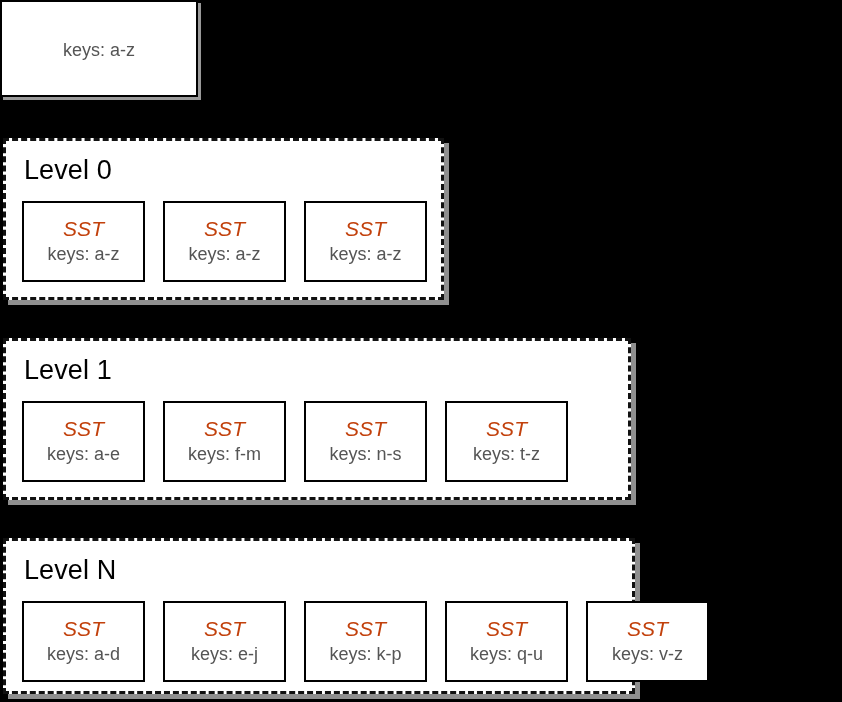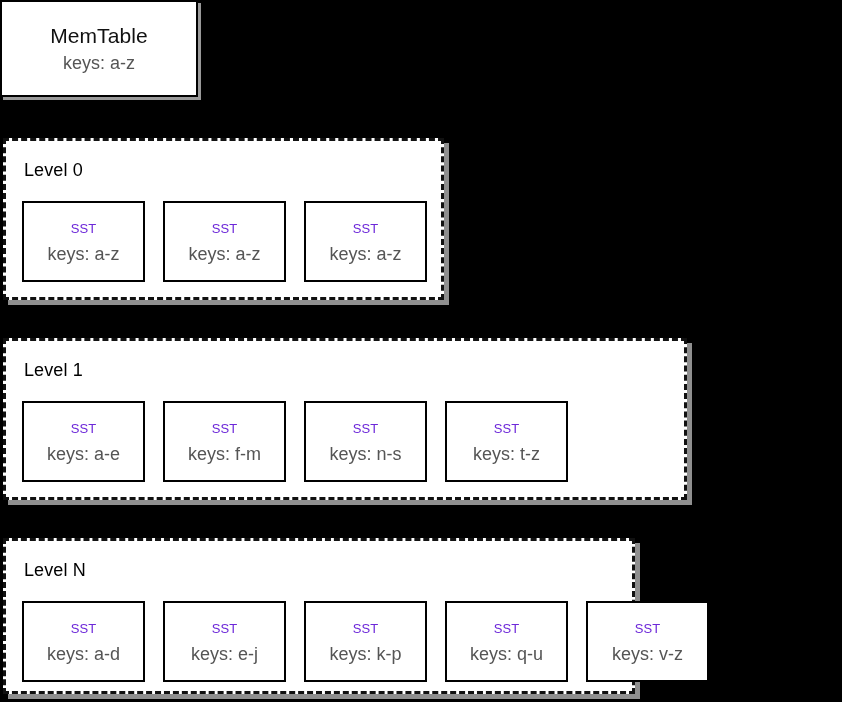--- a/index.html
+++ b/index.html
@@ -59,21 +59,21 @@
     left: 3px;
     background: #ffffff;
     border: 3px dashed #111111;
     box-sizing: border-box;
     box-shadow: 5px 5px 0 0 #8f8f8f;
   }
   .level-label {
     position: absolute;
     left: 18px;
     top: 16px;
-    font-size: 18px;
+    font-size: 27px;
     color: #000000;
     line-height: 26px;
     letter-spacing: 0.1px;
   }
   .sst-row {
     position: absolute;
     left: 16px;
     top: 60px;
     display: flex;
     flex-direction: row;
@@ -84,44 +84,44 @@
     height: 81px;
     background: #ffffff;
     border: 2px solid #000000;
     box-sizing: border-box;
     display: flex;
     flex-direction: column;
     align-items: center;
     justify-content: center;
   }
   .sst .title {
-    font-size: 13px;
-    color: #6d28d9;
+    font-size: 21px;
+    color: #c2410c;
     line-height: 24px;
     letter-spacing: 0.1px;
+    font-style: italic;
   }
   .sst .sub {
     font-size: 18px;
     color: #555555;
     line-height: 24px;
     margin-top: 1px;
   }
 
   
   #level-0 { top: 138px; width: 441px; height: 162px; }
-  #level-1 { top: 338px; width: 684px; height: 162px; }
+  #level-1 { top: 338px; width: 628px; height: 162px; }
   #level-n { top: 538px; width: 632px; height: 156px; }
 </style>
 </head>
 <body>
 
 <div class="canvas">
 
   <div class="memtable">
-    <div class="title">MemTable</div>
     <div class="sub">keys: a-z</div>
   </div>
 
   <div class="level" id="level-0">
     <div class="level-label">Level 0</div>
     <div class="sst-row">
       <div class="sst">
         <div class="title">SST</div>
         <div class="sub">keys: a-z</div>
       </div>

